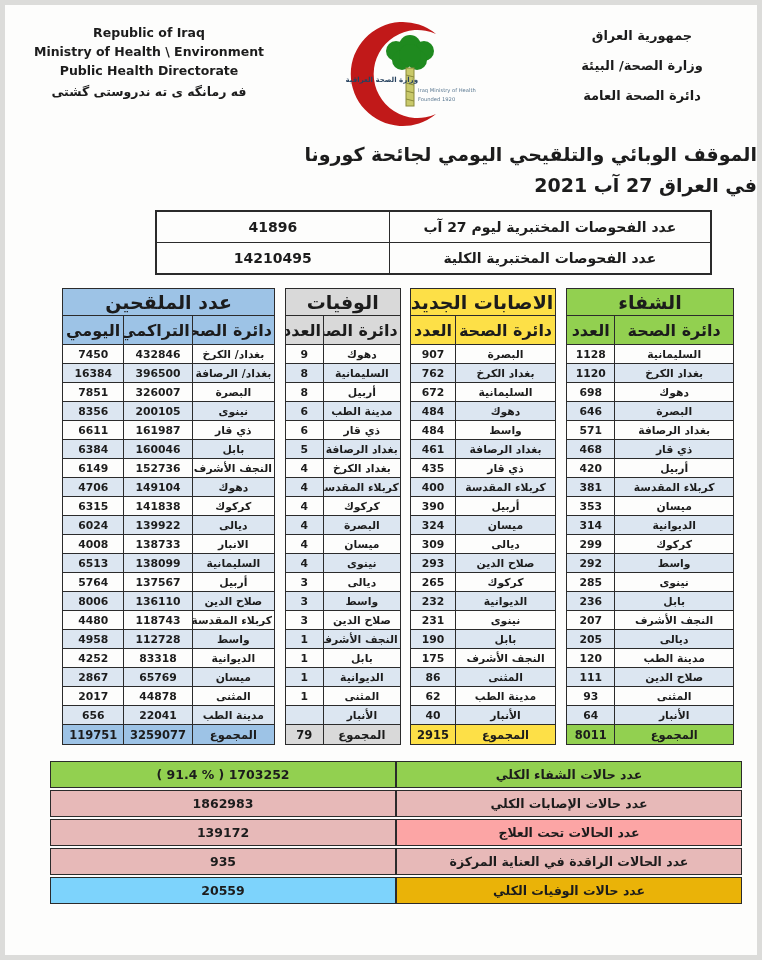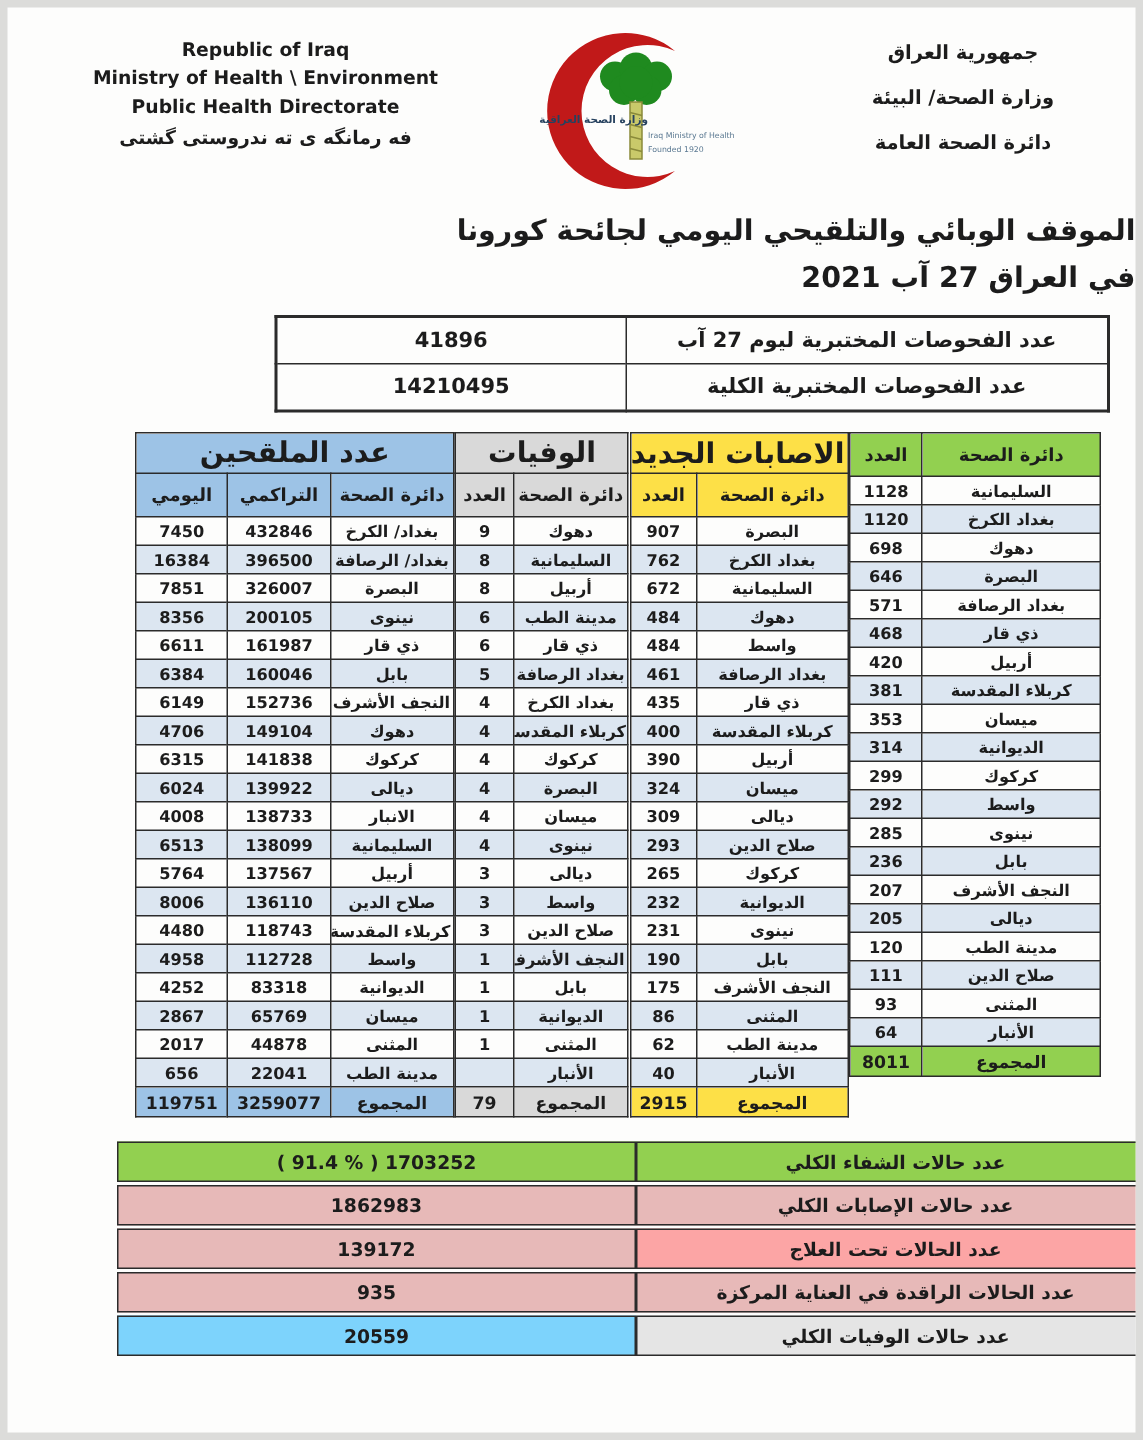--- a/index.html
+++ b/index.html
@@ -1,35 +1,35 @@
 <!DOCTYPE html>
 <html lang="ar"><head>
 <meta charset="utf-8">
 <style>
   html,body{margin:0;padding:0;background:#c9c9c7;font-family:"DejaVu Sans",sans-serif;}
   .page{width:762px;height:960px;margin:0 auto;background:#fdfdfc;box-sizing:border-box;
-        border:5px solid #dcdcda;position:relative;color:#1c1c1c;overflow:hidden;padding-left:28px;}
+        border:5px solid #dcdcda;position:relative;color:#1c1c1c;overflow:hidden;}
   
   .top{display:flex;justify-content:space-between;align-items:flex-start;padding:8px 10px 0 10px;}
   .top-left{width:268px;text-align:center;font-weight:bold;font-size:12.5px;line-height:19px;padding-top:10px;}
   .top-left .ku{direction:rtl;font-size:12.5px;margin-top:2px;}
   .top-right{width:210px;text-align:center;font-weight:bold;font-size:13px;line-height:30px;direction:rtl;padding-top:8px;padding-left:14px;}
   .logo-box{width:170px;height:122px;position:relative;}
   
   .main-title{direction:rtl;font-weight:bold;font-size:19px;line-height:31px;margin-top:4px;}
   
   table{border-collapse:collapse;table-layout:fixed;}
   .tests{direction:rtl;width:557px;margin:9px 55px 0 150px;border:2px solid #2b2b2b;}
   .tests td{border:1.5px solid #2b2b2b;height:30px;font-weight:bold;font-size:14px;text-align:center;padding:0 4px;}
   
   .tables-row{display:flex;direction:rtl;justify-content:space-between;align-items:flex-start;margin:13px 23px 0 57px;}
   .dtable{border:1.5px solid #2b2b2b;direction:rtl;}
   .dtable th,.dtable td{border:1px solid #2b2b2b;font-weight:bold;text-align:center;padding:0 2px;overflow:hidden;white-space:nowrap;}
   .dtable th.title{height:26px;font-size:19px;}
-  .dtable th.colh{height:28px;font-size:12px;}
+  .dtable th.colh{height:28px;font-size:16px;}
   .dtable td{height:18px;font-size:10.8px;}
   .dtable tr.alt td{background:#dce6f1;}
   .dtable tr.total td{height:19px;font-size:11.5px;}
   .t-green th,.t-green tr.total td{background:#92d050;}
   .t-pink th,.t-pink tr.total td{background:#fde047;}
   .t-gray th,.t-gray tr.total td{background:#d9d9d9;}
   .t-blue th,.t-blue tr.total td{background:#9dc3e6;}
   .w-rec{width:168px;} .w-new{width:146px;} .w-dth{width:116px;} .w-vac{width:213px;}
   
   .summary{direction:rtl;width:692px;margin:14px 25px 0 45px;border-collapse:separate;border-spacing:0 2px;}
@@ -104,20 +104,23 @@
 
   <div class="tables-row">
 
     <table class="dtable t-green w-rec">
       <colgroup>
           <col style="width:118px">
           <col style="width:48px">
         </colgroup>
       <thead>
         <tr>
+            <th class="title" colspan="2">الشفاء</th>
+          </tr>
+        <tr>
           <th class="colh">دائرة الصحة</th>
           <th class="colh">العدد</th>
         </tr>
       </thead>
       <tbody>
           <tr>
             <td>السليمانية</td>
             <td class="num" dir="ltr">1128</td>
           </tr>
           <tr class="alt">
@@ -558,19 +561,19 @@
         </tr>
         <tr>
           <td style="background: #fca5a5;">عدد الحالات تحت العلاج</td>
           <td class="num" dir="ltr" style="background: rgb(231, 185, 184);">139172</td>
         </tr>
         <tr class="alt">
           <td style="background: rgb(231, 185, 184);">عدد الحالات الراقدة في العناية المركزة</td>
           <td class="num" dir="ltr" style="background: rgb(231, 185, 184);">935</td>
         </tr>
         <tr>
-          <td style="background: #e5e5e5;">عدد حالات الوفيات الكلي</td>
+          <td style="background: #eab308;">عدد حالات الوفيات الكلي</td>
           <td class="num" dir="ltr" style="background: #7dd3fc;">20559</td>
         </tr>
       </tbody>
   </table>
 
 </div>
 
 </body></html>

